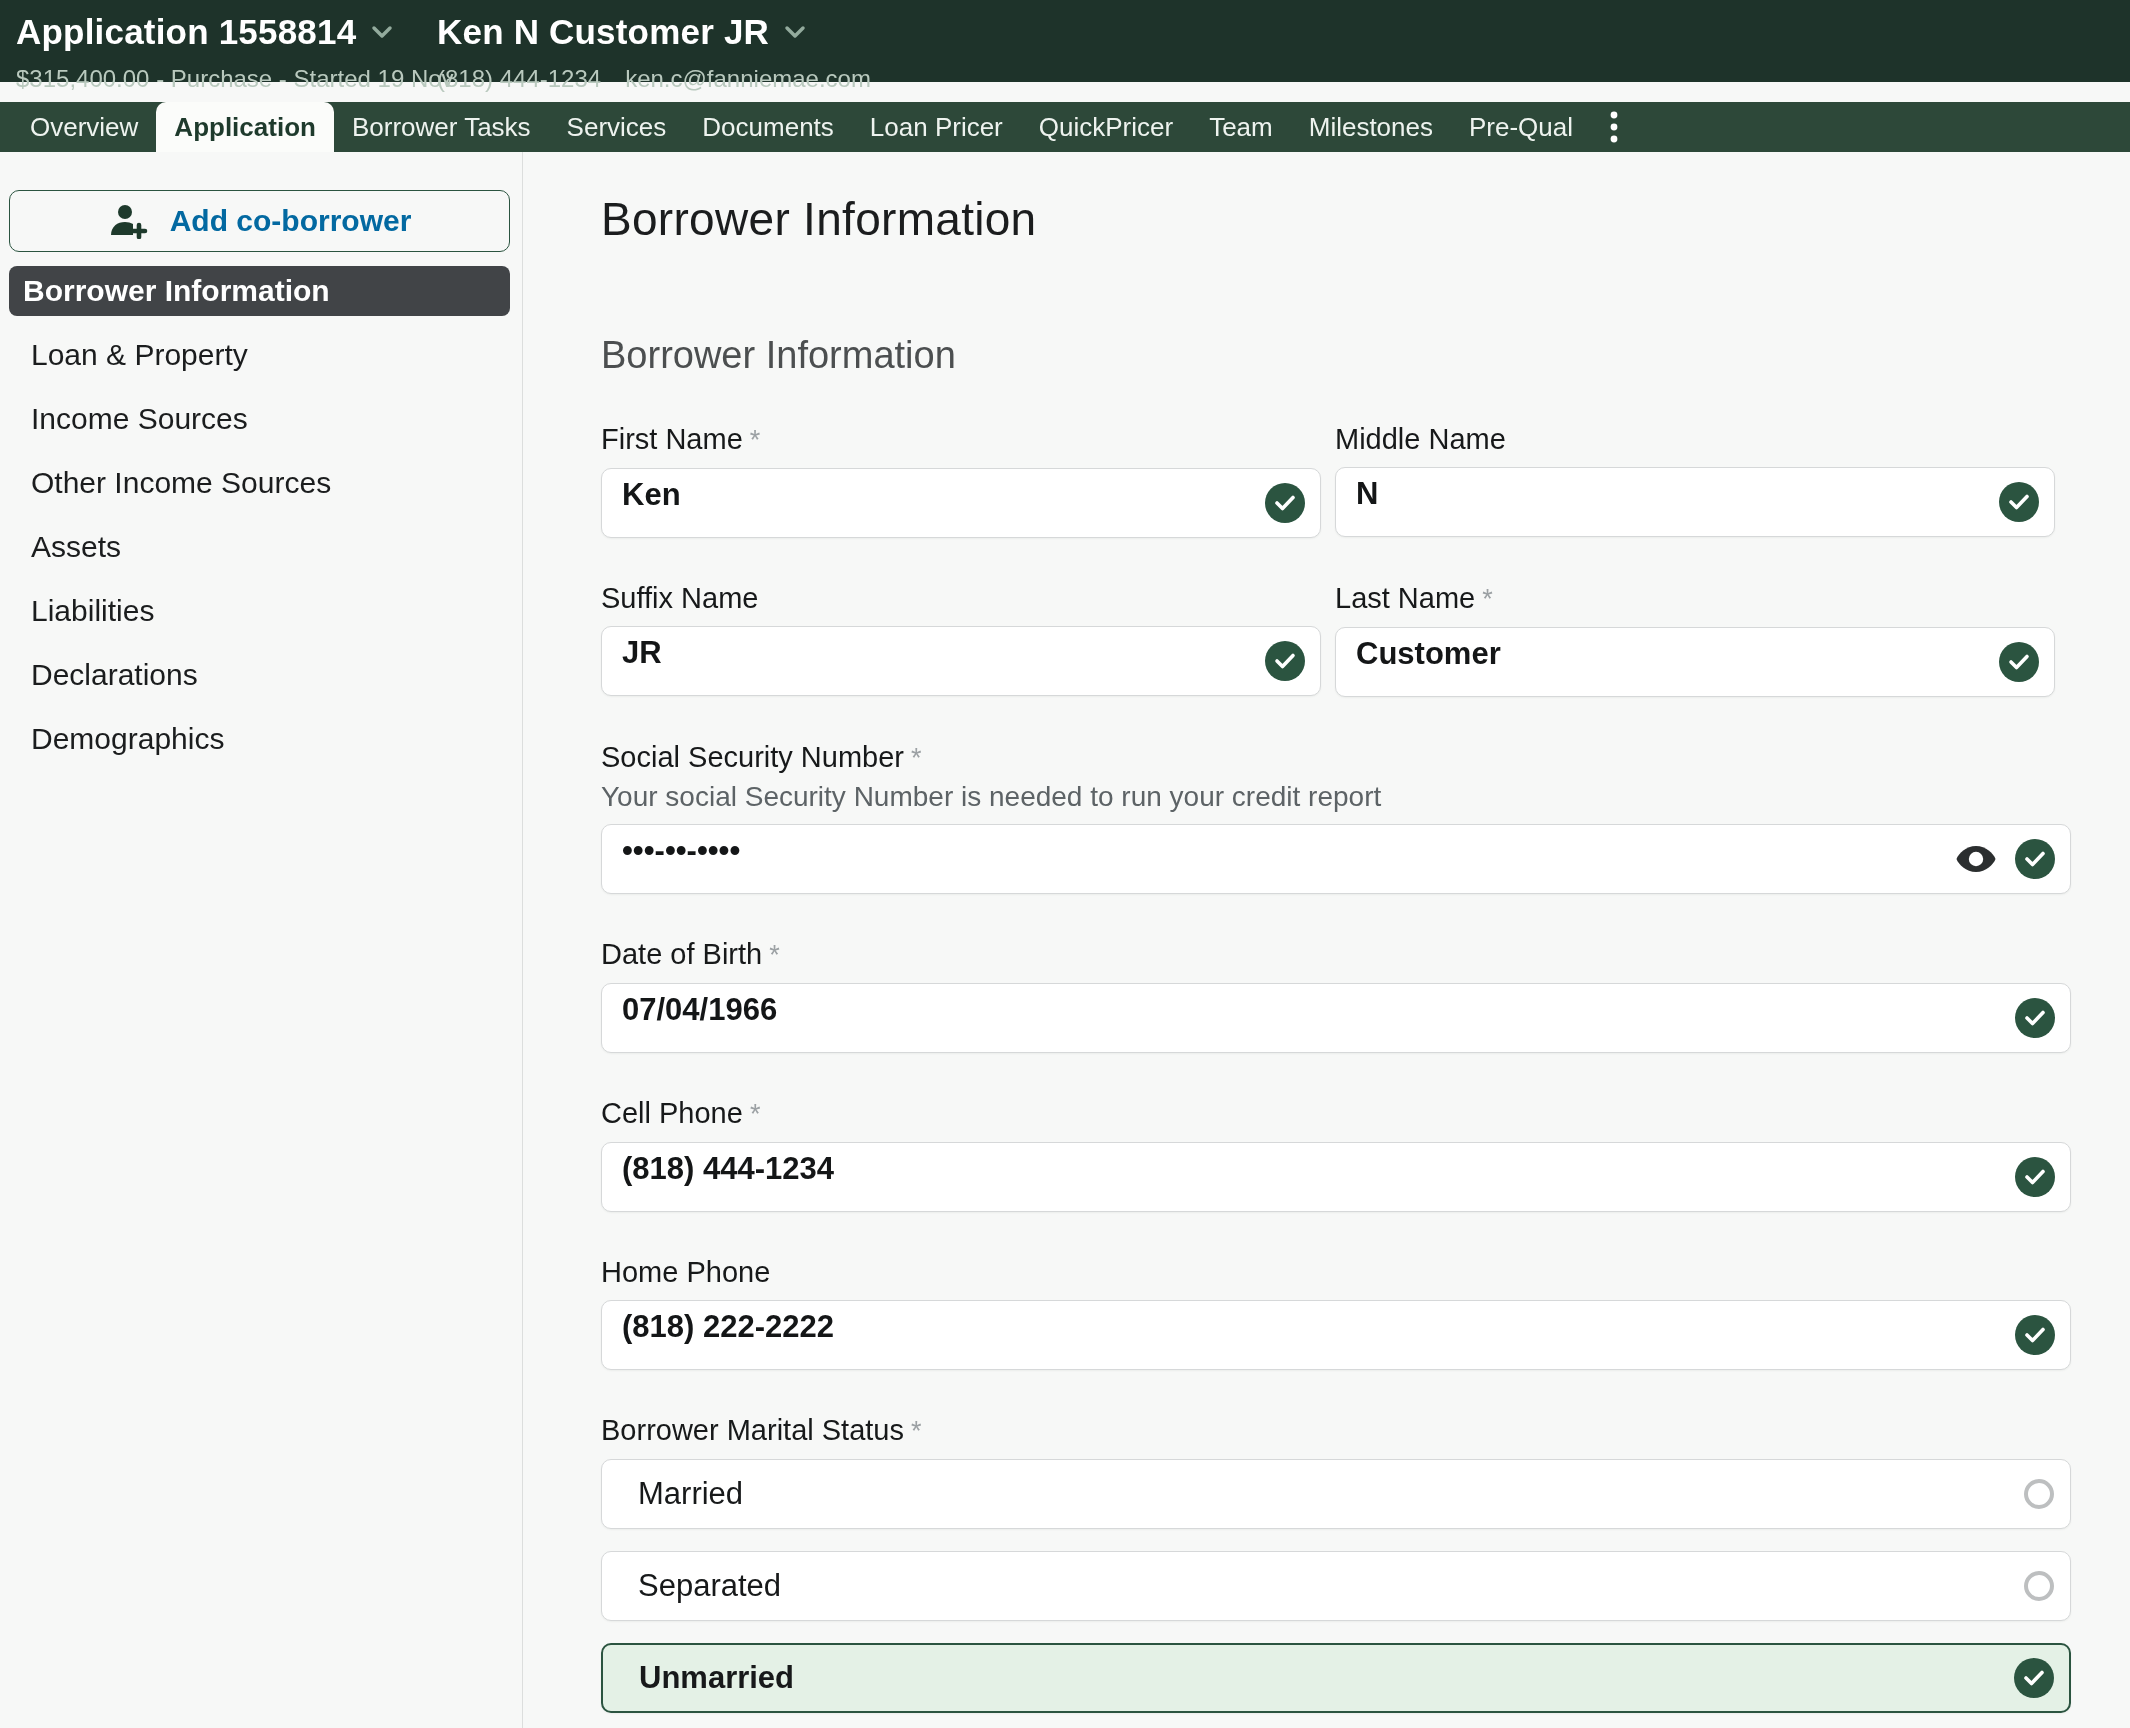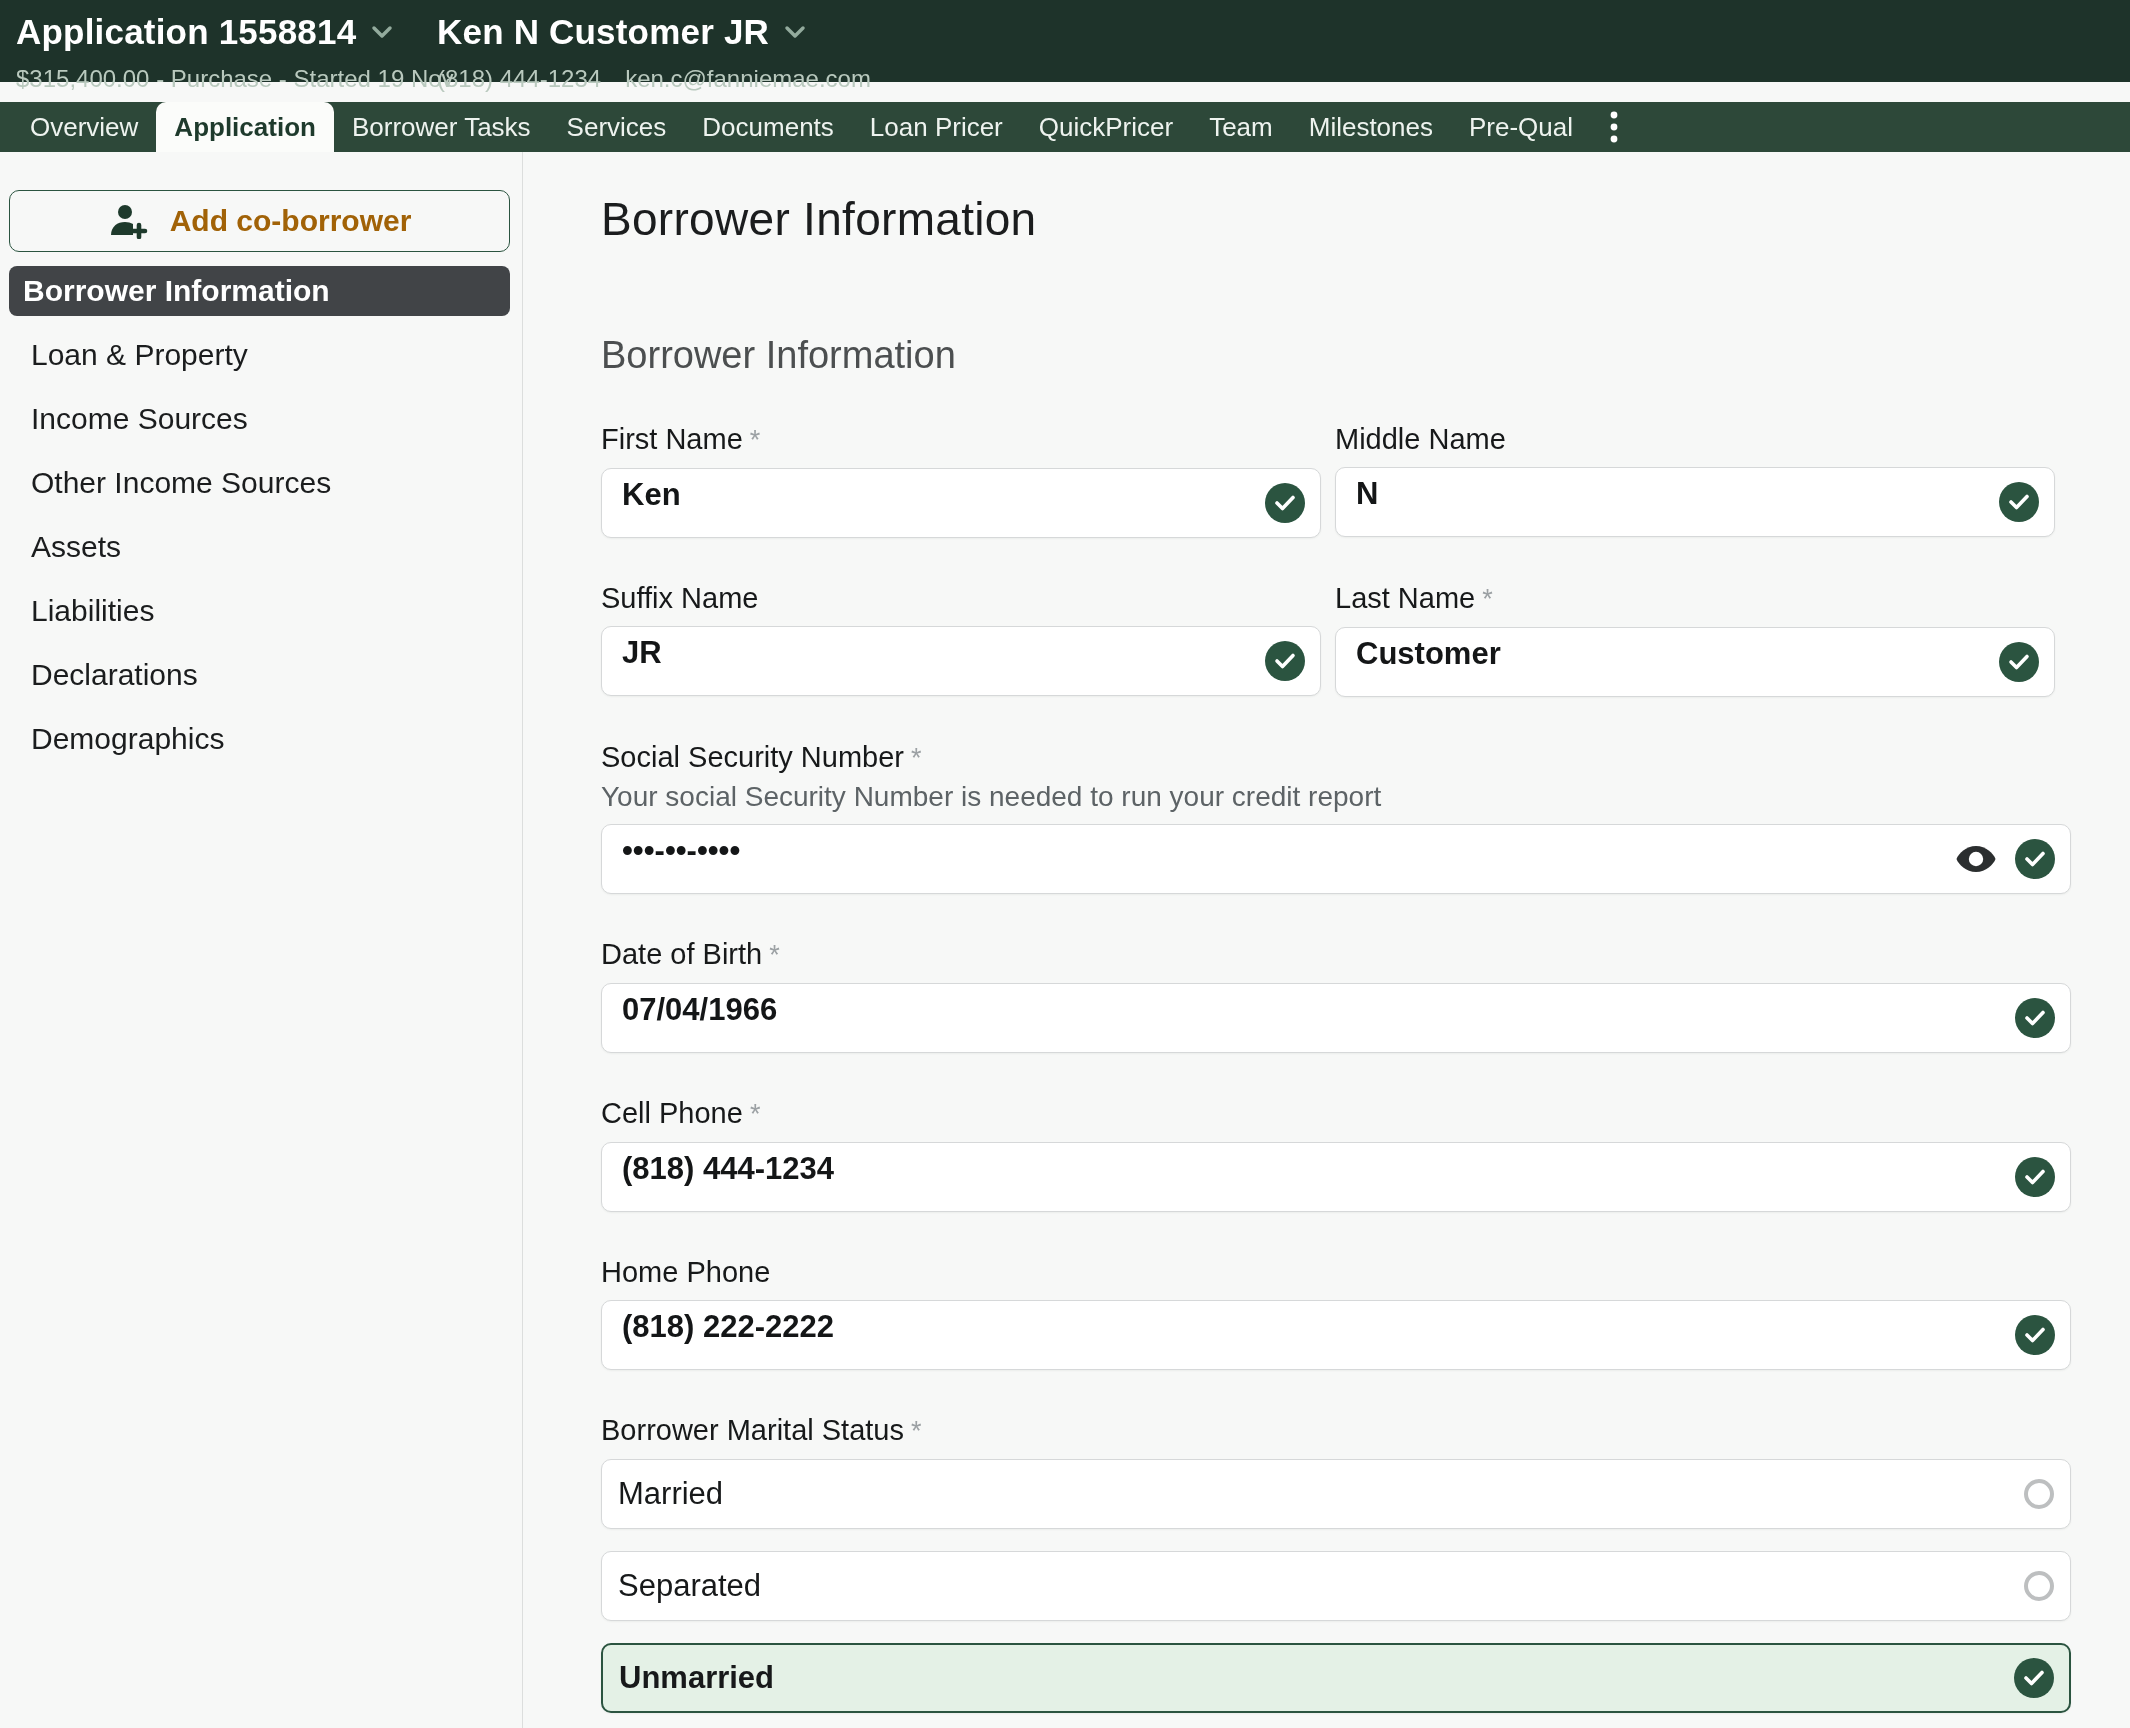--- a/index.html
+++ b/index.html
@@ -42,21 +42,21 @@
 
   
   .sidebar {
     position: absolute; left: 0; top: 152px; width: 523px; height: 1576px;
     border-right: 1px solid #dcdedd; background: #f7f8f7;
   }
   .add-btn {
     position: absolute; left: 9px; top: 38px; width: 501px; height: 62px;
     background: transparent; border: 1.5px solid #2b5440; border-radius: 10px;
     display: flex; align-items: center; justify-content: center; gap: 22px;
-    color: #a16207; font-weight: 700; font-size: 30px; cursor: pointer;
+    color: #0369a1; font-weight: 700; font-size: 30px; cursor: pointer;
     font-family: "Liberation Sans", sans-serif;
   }
   .side-nav { position: absolute; top: 114px; left: 9px; width: 501px; }
   .side-item {
     height: 64px; display: flex; align-items: center; padding-left: 22px;
     font-size: 30px; color: #1b1d1e; cursor: pointer;
   }
   .side-item.active {
     height: 50px; background: #414447; border-radius: 8px;
     color: #ffffff; font-weight: 700; padding-left: 14px; margin-bottom: 7px;
@@ -94,21 +94,21 @@
   .eye-btn {
     position: absolute; right: 70px; top: 50%; transform: translateY(-50%);
     width: 48px; height: 44px; display: flex; align-items: center; justify-content: center;
     background: transparent; border: none; cursor: pointer;
   }
 
   .option-card {
     position: relative; height: 70px; margin-bottom: 22px;
     background: #ffffff; border: 1px solid #d6d8d9; border-radius: 10px;
     box-shadow: 0 1px 2px rgba(20, 30, 25, 0.05);
-    display: flex; align-items: center; padding-left: 16px;
+    display: flex; align-items: center; padding-left: 36px;
     font-size: 31px; color: #17191a; cursor: pointer;
   }
   .option-card.selected {
     background: #e4f1e6; border: 2px solid #2b5440; font-weight: 700;
   }
   .radio-ring {
     position: absolute; right: 16px; top: 50%; transform: translateY(-50%);
     width: 30px; height: 30px; border: 4px solid #bdbfc0; border-radius: 50%;
     background: #ffffff;
   }

